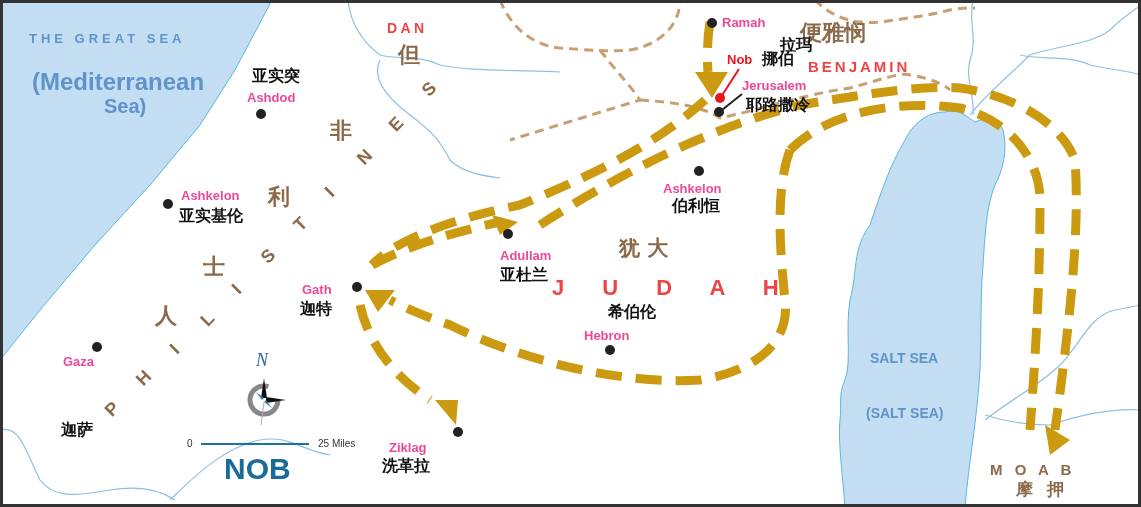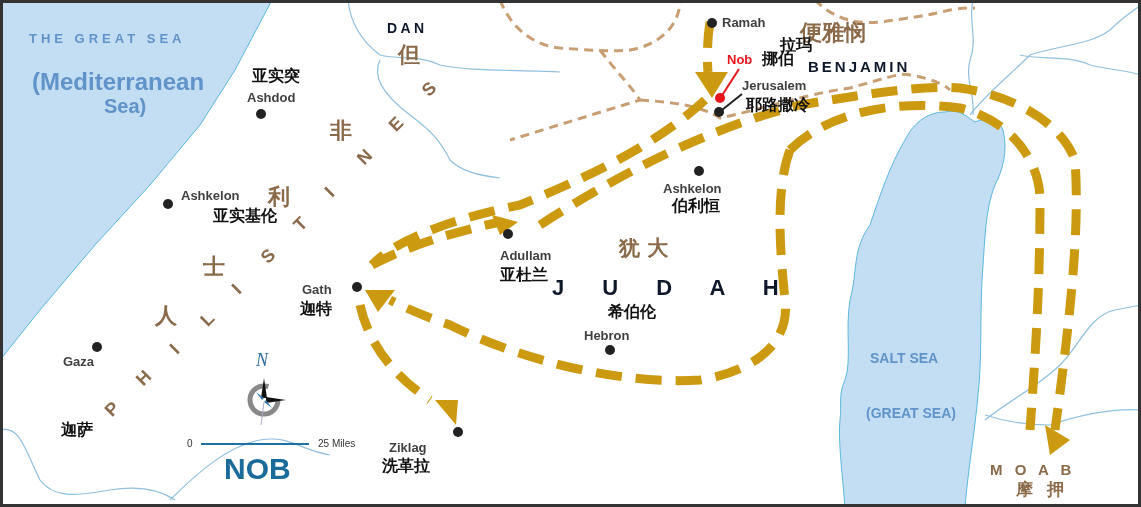--- a/index.html
+++ b/index.html
@@ -1,22 +1,22 @@
 <!DOCTYPE html>
 <html><head>
 <meta charset="utf-8">
 <style>
   html,body{margin:0;padding:0;background:#fff;}
   body{width:1141px;height:507px;overflow:hidden;position:relative;font-family:"Liberation Sans","DejaVu Sans",sans-serif;}
   #map{position:absolute;left:0;top:0;width:1141px;height:507px;}
   .lbl{position:absolute;white-space:nowrap;line-height:1;}
-  .city-en{font-size:13px;color:#404040;font-weight:bold;}
+  .city-en{font-size:13px;color:#ec4899;font-weight:bold;}
   .city-zh{font-size:16px;color:#111;font-weight:bold;font-family:"DejaVu Sans",sans-serif;}
   .sea{color:#5f93c9;font-weight:bold;}
-  .region{color:#0f172a;font-weight:bold;letter-spacing:0;}
+  .region{color:#ef4444;font-weight:bold;letter-spacing:0;}
   .region-zh{color:#8a6a48;font-weight:bold;font-family:"DejaVu Sans",sans-serif;}
   .phil{color:#8a6a48;font-weight:bold;font-size:18px;position:absolute;line-height:1;}
   .title{font-size:30px;color:#1a6b9a;font-weight:bold;}
   .scale{font-size:10px;color:#333;}
 </style>
 </head>
 <body>
 
 <svg id="map" viewBox="0 0 1141 507" xmlns="http://www.w3.org/2000/svg">
 
@@ -89,21 +89,21 @@
 
   <line x1="201" y1="444" x2="309" y2="444" stroke="#1f6fa0" stroke-width="2"></line>
 
   <rect x="1.5" y="1.5" width="1138" height="504" fill="none" stroke="#333" stroke-width="3"></rect>
 </svg>
 
 <div class="lbl sea" style="left:29px;top:32px;font-size:13px;letter-spacing:4px;">THE GREAT SEA</div>
 <div class="lbl sea" style="left:32px;top:70px;font-size:24px;">(Mediterranean</div>
 <div class="lbl sea" style="left:104px;top:96px;font-size:20px;">Sea)</div>
 <div class="lbl sea" style="left:870px;top:351px;font-size:14px;">SALT SEA</div>
-<div class="lbl sea" style="left:866px;top:406px;font-size:14px;">(GREAT SEA)</div>
+<div class="lbl sea" style="left:866px;top:406px;font-size:14px;">(SALT SEA)</div>
 
 <div class="lbl region" style="left:387px;top:21px;font-size:14px;">D A N</div>
 <div class="lbl region-zh" style="left:398px;top:44px;font-size:22px;">但</div>
 <div class="lbl region-zh" style="left:800px;top:22px;font-size:22px;">便雅悯</div>
 <div class="lbl region" style="left:808px;top:59px;font-size:15px;letter-spacing:3px;">BENJAMIN</div>
 <div class="lbl region-zh" style="left:619px;top:238px;font-size:21px;">犹 大</div>
 <div class="lbl region" style="left:552px;top:277px;font-size:22px;letter-spacing:16px;">J U D A H</div>
 <div class="lbl region-zh" style="left:990px;top:462px;font-size:15px;font-family:'Liberation Sans',sans-serif;letter-spacing:4px;">M O A B</div>
 <div class="lbl region-zh" style="left:1016px;top:481px;font-size:17px;letter-spacing:4px;">摩 押</div>
 
@@ -137,20 +137,20 @@
 <div class="lbl city-zh" style="left:500px;top:267px;">亚杜兰</div>
 <div class="lbl city-zh" style="left:584px;top:304px;margin-left:24px;">希伯伦</div>
 <div class="lbl city-en" style="left:584px;top:329px;">Hebron</div>
 <div class="lbl city-en" style="left:302px;top:283px;">Gath</div>
 <div class="lbl city-zh" style="left:300px;top:301px;">迦特</div>
 <div class="lbl city-en" style="left:389px;top:441px;">Ziklag</div>
 <div class="lbl city-zh" style="left:382px;top:458px;">洗革拉</div>
 <div class="lbl city-zh" style="left:252px;top:68px;">亚实突</div>
 <div class="lbl city-en" style="left:247px;top:91px;">Ashdod</div>
 <div class="lbl city-en" style="left:181px;top:189px;">Ashkelon</div>
-<div class="lbl city-zh" style="left:179px;top:208px;margin-left:34px;">亚实基伦</div>
+<div class="lbl city-zh" style="left:179px;top:208px;">亚实基伦</div>
 <div class="lbl city-en" style="left:63px;top:355px;">Gaza</div>
 <div class="lbl city-zh" style="left:61px;top:374px;margin-top:48px;">迦萨</div>
 
 <div class="lbl" style="left:256px;top:351px;font-size:18px;font-style:italic;color:#2a6a9a;font-family:'Liberation Serif',serif;">N</div>
 <div class="lbl scale" style="left:187px;top:439px;">0</div>
 <div class="lbl scale" style="left:318px;top:439px;">25 Miles</div>
 <div class="lbl title" style="left:224px;top:454px;">NOB</div>
 
 </body></html>

